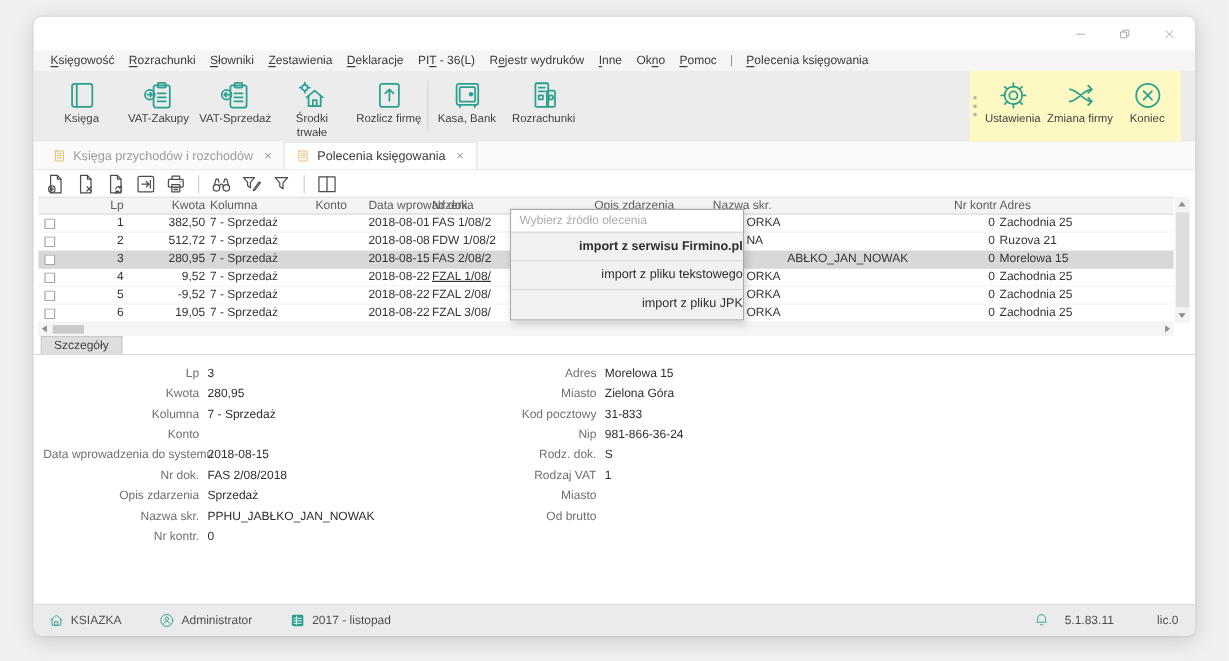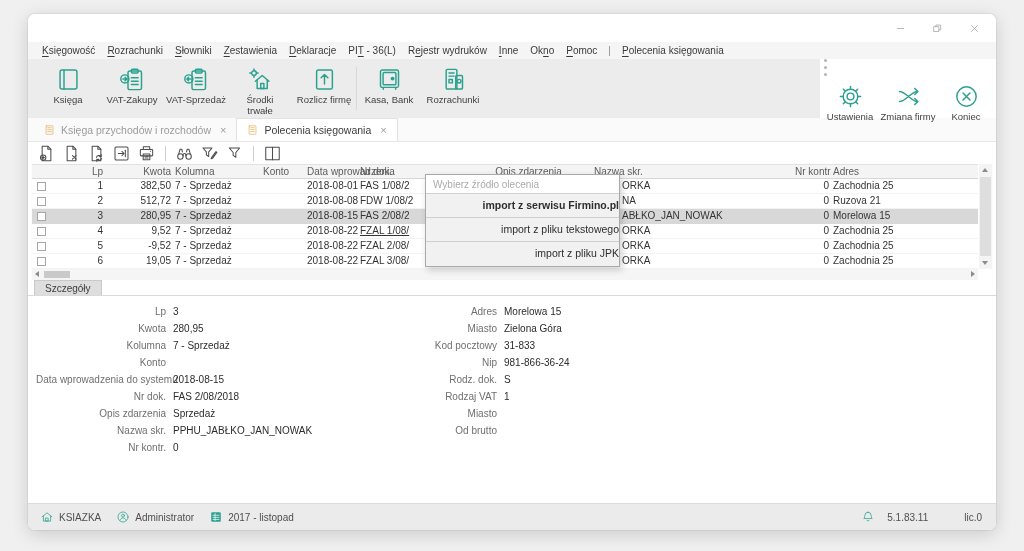--- a/index.html
+++ b/index.html
@@ -30,21 +30,21 @@
   .menu-item u{ text-underline-offset:1.5px; }
   .menu-sep{ color:#8d8d8d; padding:0 5px; }
 
   
   .toolbar{ height:59px; flex:0 0 59px; background:#ececec; position:relative; display:flex; }
   .tb-left{ display:flex; padding-left:8px; }
   .tb-btn{ width:64px; display:flex; flex-direction:column; align-items:center; padding-top:7px; color:var(--accent); cursor:default; }
   .tb-icon{ width:27px; height:27px; }
   .tb-label{ font-size:9.5px; line-height:1.12; color:#3f3f3f; text-align:center; margin-top:2px; white-space:pre-line; }
   .tb-sep{ width:1px; background:#d7d7d7; margin:8px 0; }
-  .tb-right{ position:absolute; right:0; top:0; bottom:0; width:176px; background:#ffffff; display:flex;flex-direction:column; }
+  .tb-right{ position:absolute; right:12px; top:0; bottom:0; width:176px; background:#fef9c3; display:flex; }
   .grip{ width:10px; display:flex; flex-direction:column; justify-content:center; align-items:center; gap:4px; }
   .grip i{ width:3px; height:3px; border-radius:50%; background:#b3b3b3; }
   .tb-right-btns{ flex:1; display:flex; justify-content:space-evenly; }
   .tb-right-btns .tb-btn{ width:56px; }
 
   
   .tabbar{ height:24px; flex:0 0 24px; background:#fafafa; display:flex; align-items:flex-end; padding-left:6px; border-bottom:1px solid #e6e6e6; }
   .tab{ height:23px; display:flex; align-items:center; gap:6px; padding:0 10px; font-size:10.5px; color:#9b9b9b; }
   .tab.active{ background:#fff; color:#3c3c3c; border:1px solid #e2e2e2; border-bottom:none; }
   .doc-icon{ width:11px; height:12px; color:var(--tabicon); }
@@ -89,21 +89,21 @@
   
   .detailpanel{ flex:1; background:#fff; position:relative; }
   .dl{ position:absolute; top:7px; display:grid; grid-auto-rows:17px; align-items:center; }
   .dl-left{ left:8px; grid-template-columns:130px auto; column-gap:7px; }
   .dl-right{ left:369px; grid-template-columns:100px auto; column-gap:7px; }
   .dl-label{ font-size:10px; color:#6f6f6f; text-align:right; white-space:nowrap; }
   .dl-value{ font-size:10px; color:#2d2d2d; white-space:nowrap; }
 
   
   .statusbar{ height:27px; flex:0 0 27px; background:#ebebeb; border-top:1px solid #dcdcdc; display:flex; align-items:center; padding:0 12px; font-size:10px; color:#4f4f4f; }
-  .sb-left{ display:flex; align-items:flex-start; }
+  .sb-left{ display:flex; align-items:flex-start;gap:16px; }
   .sb-item{ display:flex; align-items:center; gap:5px; margin-right:15px; }
   .sb-ic{ width:14px; height:14px; color:var(--accent); }
   .sb-right{ margin-left:auto; display:flex; align-items:center; gap:12px; }
   .sb-lic{ margin-left:24px; margin-right:2px; }
 
   
   .popup{ position:absolute; left:397px; top:160px; width:195px; background:#fff;
           border:1px solid #a9a9a9; box-shadow:2px 3px 7px rgba(0,0,0,.18); z-index:10; }
   .popup-title{ height:19px; line-height:19px; padding-left:7px; font-size:10px; color:#ababab; border-bottom:1px solid #cfcfcf; background:#fff; }
   .popup-opt{ height:24px; line-height:23px; text-align:right; font-size:10.5px; color:#2e2e2e; background:#f1f1f1; border-bottom:1px solid #cfcfcf; cursor:default; }
@@ -413,21 +413,21 @@
           <div class="td cellcheck" style="width: 18px;">
             <span class="cb"></span>
           </div>
           <div class="td num" style="width: 55px;">3</div>
           <div class="td num" style="width: 68px;">280,95</div>
           <div class="td" style="width: 88px;">7 - Sprzedaż</div>
           <div class="td" style="width: 44px;"></div>
           <div class="td" style="width: 53px;">2018-08-15</div>
           <div class="td" style="width: 107px;">FAS 2/08/2</div>
           <div class="td" style="width: 127px;"></div>
-          <div class="td pad-nazwa" style="width: 201px;">ABŁKO_JAN_NOWAK</div>
+          <div class="td pad-nazwa" style="width: 201px; text-align: center;">ABŁKO_JAN_NOWAK</div>
           <div class="td num" style="width: 38px;">0</div>
           <div class="td" style="width: 147px;">Morelowa 15</div>
         </div>
         <div class="trow">
           <div class="td cellcheck" style="width: 18px;">
             <span class="cb"></span>
           </div>
           <div class="td num" style="width: 55px;">4</div>
           <div class="td num" style="width: 68px;">9,52</div>
           <div class="td" style="width: 88px;">7 - Sprzedaż</div>

